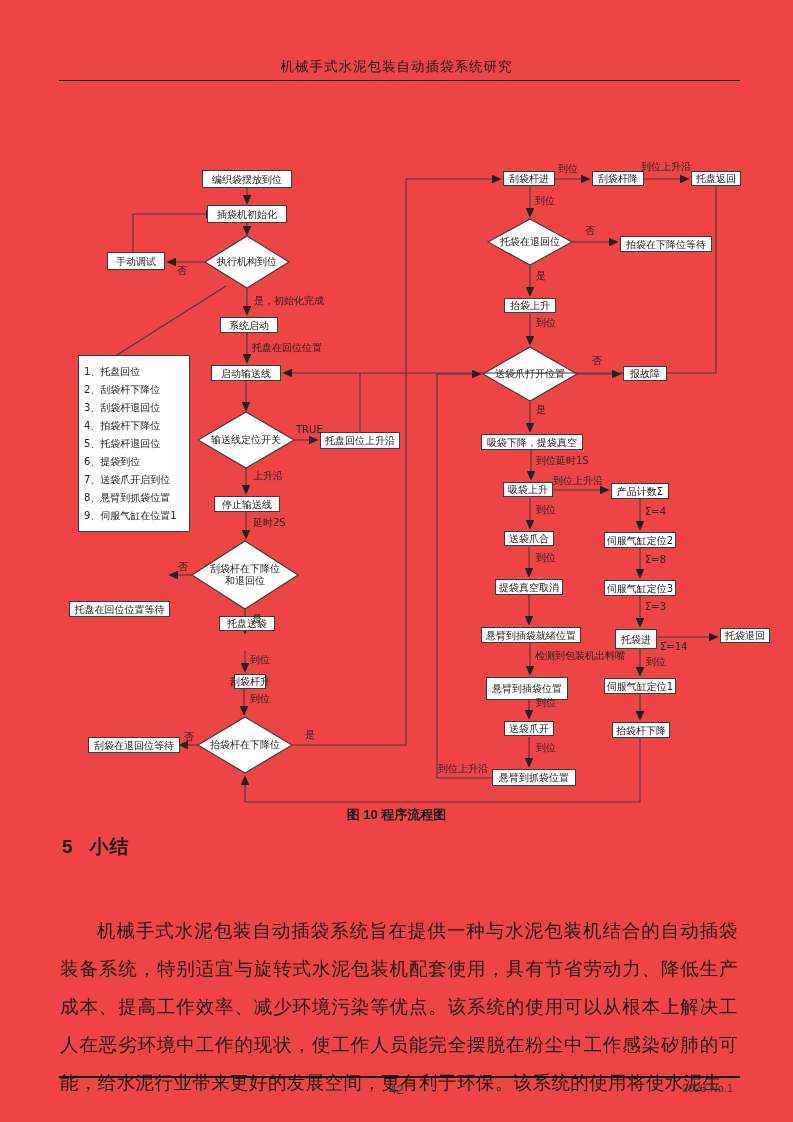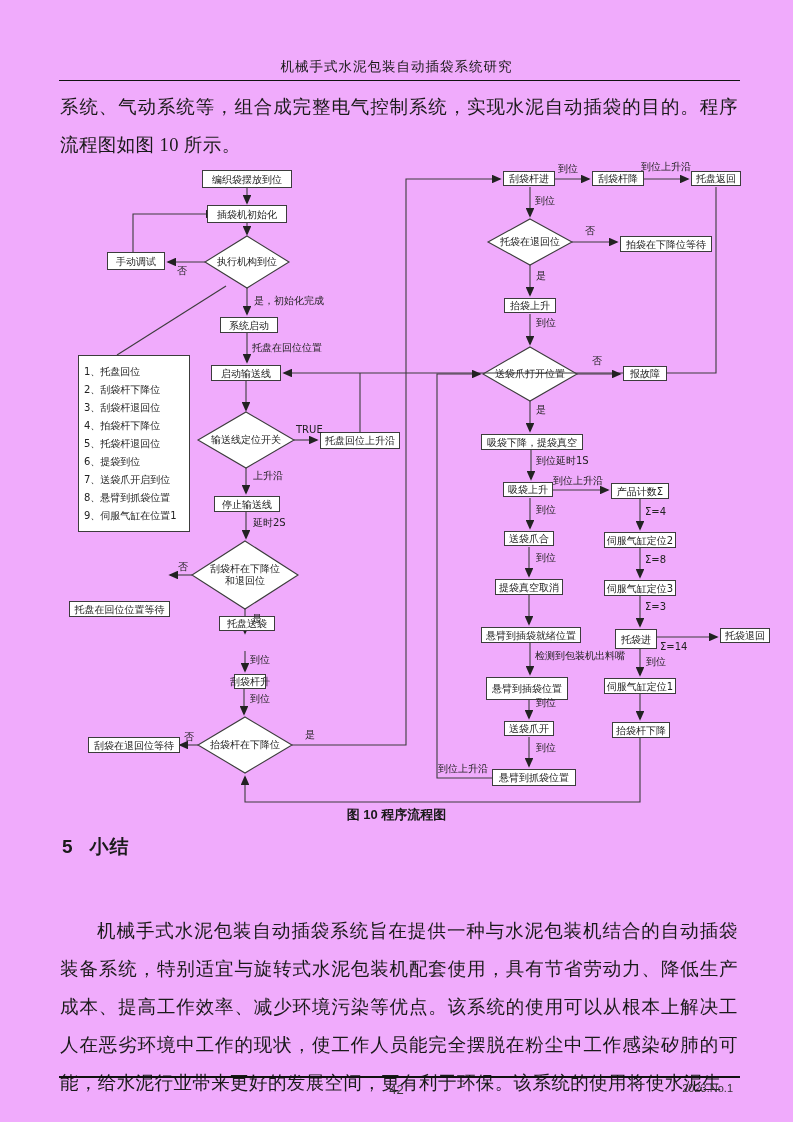--- a/index.html
+++ b/index.html
@@ -1,16 +1,16 @@
 <!DOCTYPE html>
 <html><head>
 <meta charset="utf-8">
 <style>
   html,body{margin:0;padding:0;background:#e8e8e8;}
-  #page{position:relative;width:793px;height:1122px;background:#f0abfc;margin:0 auto;
+  #page{position:relative;width:793px;height:1122px;background:#ef4444;margin:0 auto;
         font-family:"Liberation Serif","DejaVu Serif",serif;color:#1a1a1a;overflow:hidden;}
   
   .hdr-title{position:absolute;top:58px;left:0;width:793px;text-align:center;font-size:13.5px;letter-spacing:1px;}
   .hdr-rule{position:absolute;top:80px;left:59px;width:681px;height:0;border-top:1.6px solid #111;}
   
   .para{position:absolute;left:60px;width:678px;font-size:18.5px;line-height:38px;
         text-align:justify;text-justify:inter-ideograph;letter-spacing:0.4px;}
   #intro-para{top:88px;}
   #summary-para{top:912px;text-indent:2em;}
   .sec-head{position:absolute;top:834px;left:62px;font-size:19px;font-weight:bold;
@@ -42,21 +42,20 @@
   #legend-box .li{line-height:18px;white-space:nowrap;}
 </style>
 </head>
 <body>
 
 <div id="page">
 
   <div class="hdr-title">机械手式水泥包装自动插袋系统研究</div>
   <div class="hdr-rule"></div>
 
-  <div class="para" id="intro-para">系统、气动系统等，组合成完整电气控制系统，实现水泥自动插袋的目的。程序流程图如图 10 所示。</div>
 
   <svg id="flow-svg" width="793" height="1122" viewBox="0 0 793 1122">
     <defs>
       <marker id="arr" markerWidth="9" markerHeight="8" refX="7.5" refY="4" orient="auto">
         <path d="M0,0 L9,4 L0,8 z" fill="#222"></path>
       </marker>
     </defs>
     <g fill="none" stroke="#3c3c3c" stroke-width="1.1">
 
       <polygon points="247,236 289,262 247,288 205,262" fill="#fff"></polygon>

